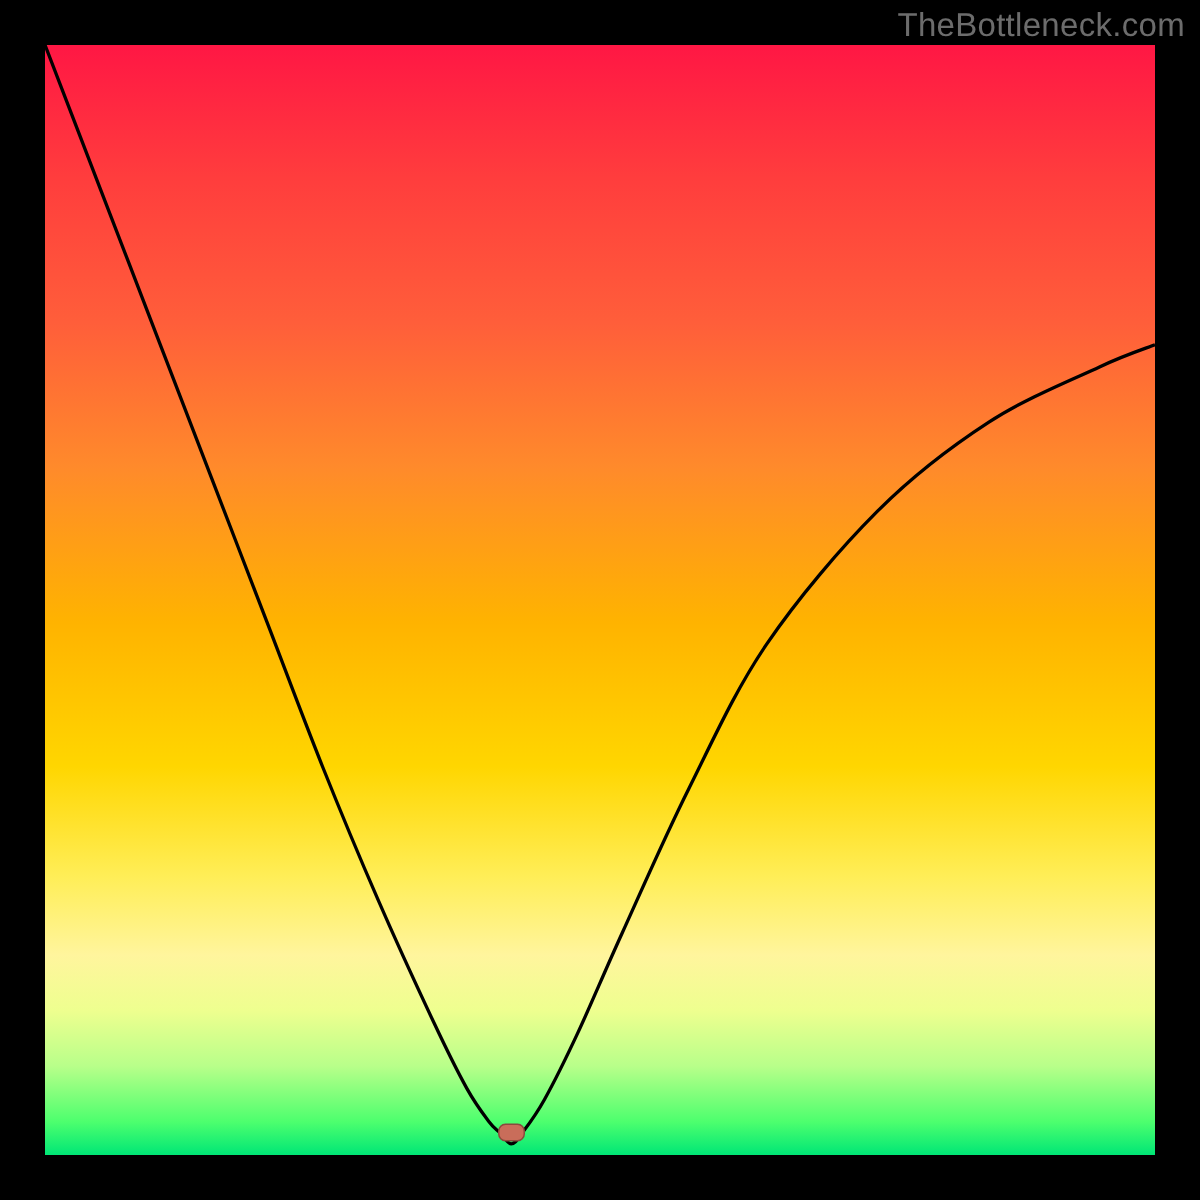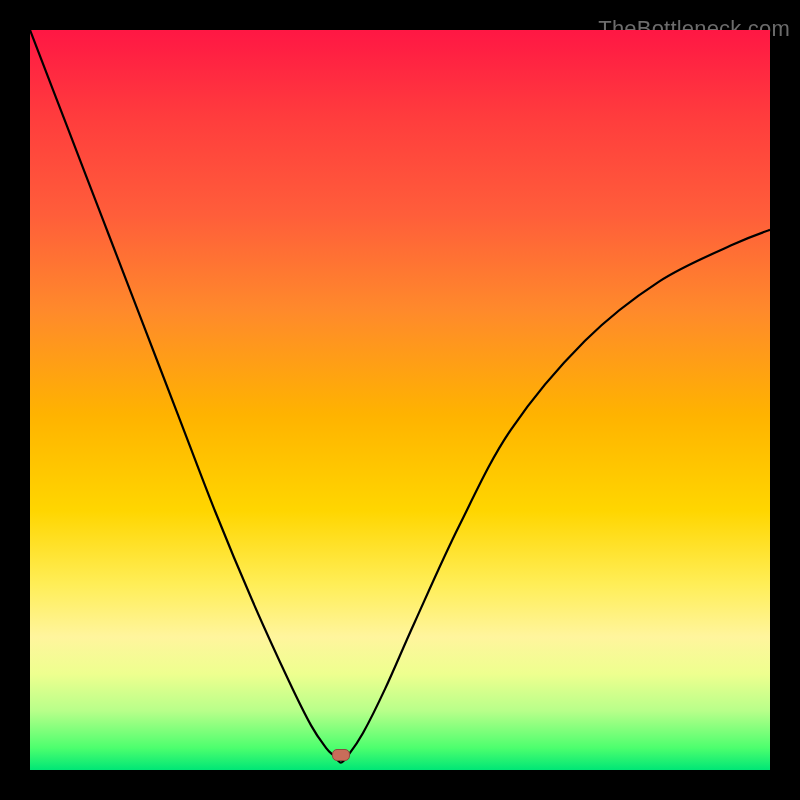--- a/index.html
+++ b/index.html
@@ -42,21 +42,21 @@
     position: absolute;
     width: 18px;
     height: 12px;
     border-radius: 5px;
     background: #c96d5a;
     border: 1px solid #8a4a3e;
     transform: translate(-50%, -50%);
   }
   .attribution {
     position: absolute;
-    top: 16px;
+    top: 4px;
     right: 10px;
     font-family: Arial, Helvetica, sans-serif;
     font-size: 22px;
     color: #6c6c6c;
     font-weight: 500;
     letter-spacing: 0.2px;
   }
 </style>
 </head>
 <body>

